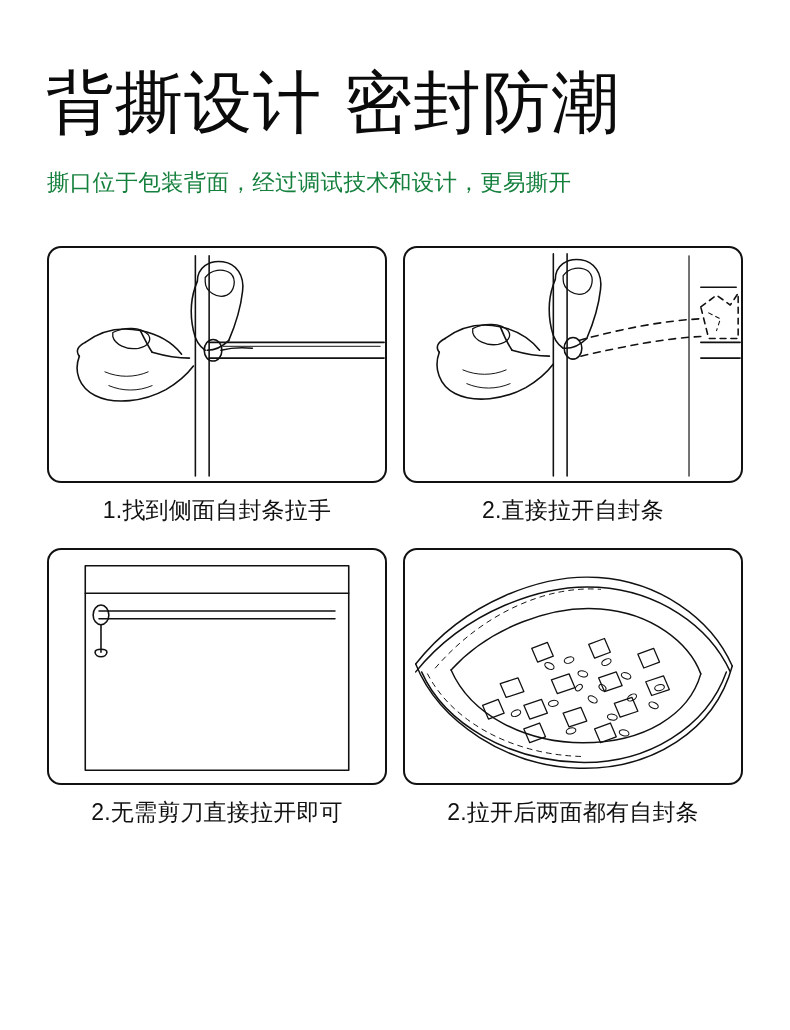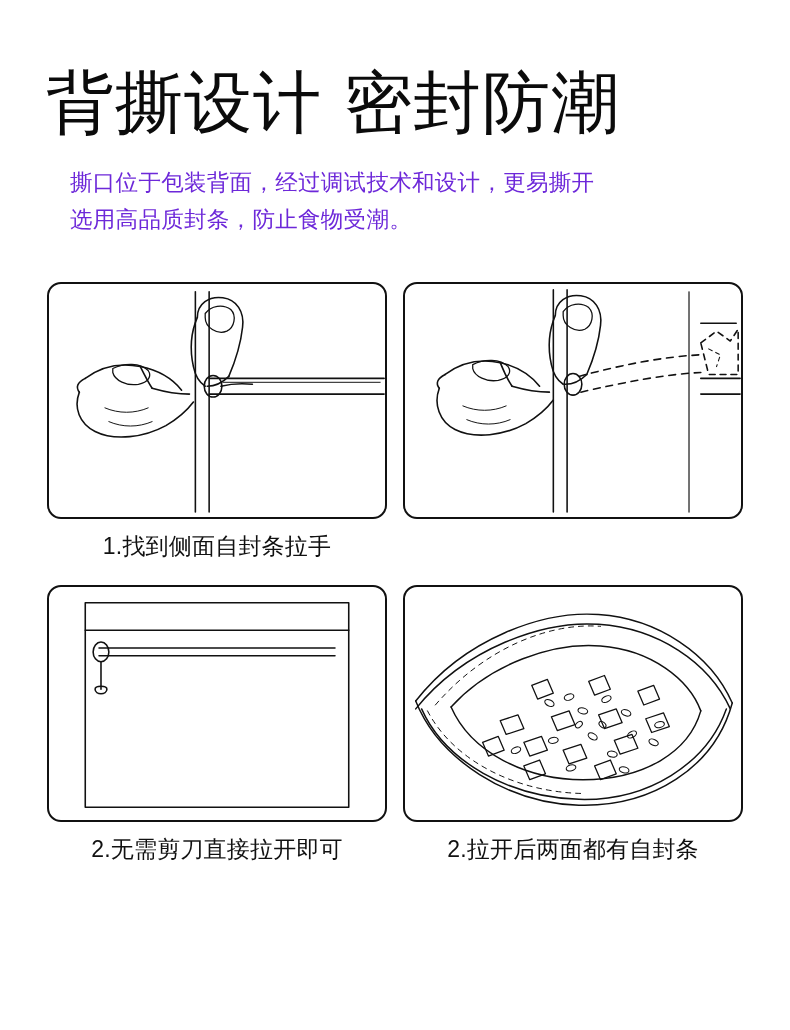--- a/index.html
+++ b/index.html
@@ -36,24 +36,24 @@
     white-space: nowrap;
   }
   .headline .gap {
     display: inline-block;
     width: 22px;
   }
 
   
   .subcopy {
     margin-top: 26px;
-    margin-left: 24px;
+    margin-left: 1px;
     font-size: 22.5px;
     line-height: 1.62;
-    color: #6d28d9;
+    color: #15803d;
     letter-spacing: 0.3px;
   }
   .subcopy div { white-space: nowrap; }
 
   
   .steps {
     margin-top: 44px;
     display: grid;
     grid-template-columns: 340px 340px;
     grid-column-gap: 16px;
@@ -87,21 +87,20 @@
 <body>
 
 <div class="page">
 
   <div class="headline">
     <span>背撕设计</span><span class="gap"></span><span>密封防潮</span>
   </div>
 
   <div class="subcopy">
     <div>撕口位于包装背面，经过调试技术和设计，更易撕开</div>
-    <div>选用高品质封条，防止食物受潮。</div>
   </div>
 
   <div class="steps">
 
     <div class="step">
       <div class="panel">
         <svg viewBox="0 0 340 237" xmlns="http://www.w3.org/2000/svg">
           <g fill="none" stroke="#111111" stroke-width="1.6" stroke-linecap="round" stroke-linejoin="round">
 
             <path d="M148 8 L148 232"></path>
@@ -166,20 +165,21 @@
 
             <path d="M152 32 C 152 18, 164 10, 178 12 C 192 14, 200 26, 198 42 C 196 60, 190 78, 184 92"></path>
             <path d="M152 32 C 146 46, 144 64, 148 82 C 150 92, 154 98, 160 102"></path>
             <path d="M184 92 C 178 98, 170 102, 162 102"></path>
             <path d="M160 28 C 166 20, 178 18, 186 24 C 192 30, 190 42, 182 46 C 172 50, 160 42, 160 32 Z" stroke-width="1.3"></path>
             <path d="M58 124 C 72 130, 88 130, 102 124" stroke-width="1"></path>
             <path d="M62 138 C 76 144, 92 144, 106 138" stroke-width="1"></path>
           </g>
         </svg>
       </div>
+      <div class="caption">2.直接拉开自封条</div>
     </div>
 
     <div class="step">
       <div class="panel">
         <svg viewBox="0 0 340 237" xmlns="http://www.w3.org/2000/svg">
           <g fill="none" stroke="#111111" stroke-width="1.6" stroke-linecap="round" stroke-linejoin="round">
 
             <path d="M36 16 L304 16 L304 224 L36 224 Z"></path>
 
             <path d="M36 44 L304 44"></path>

